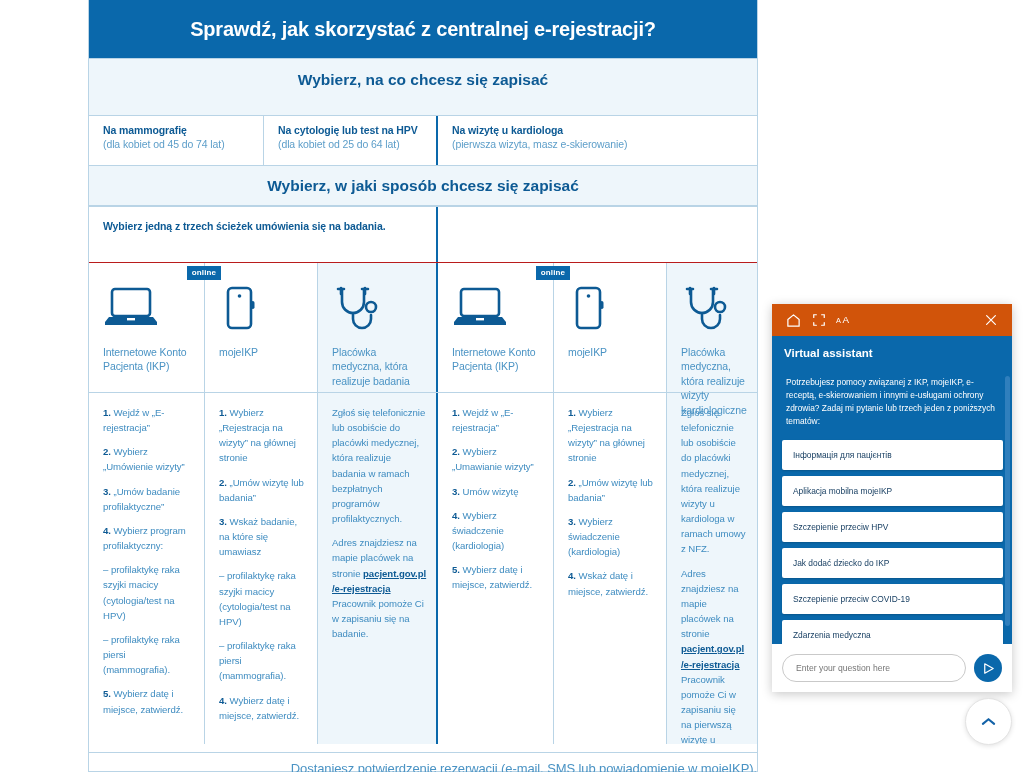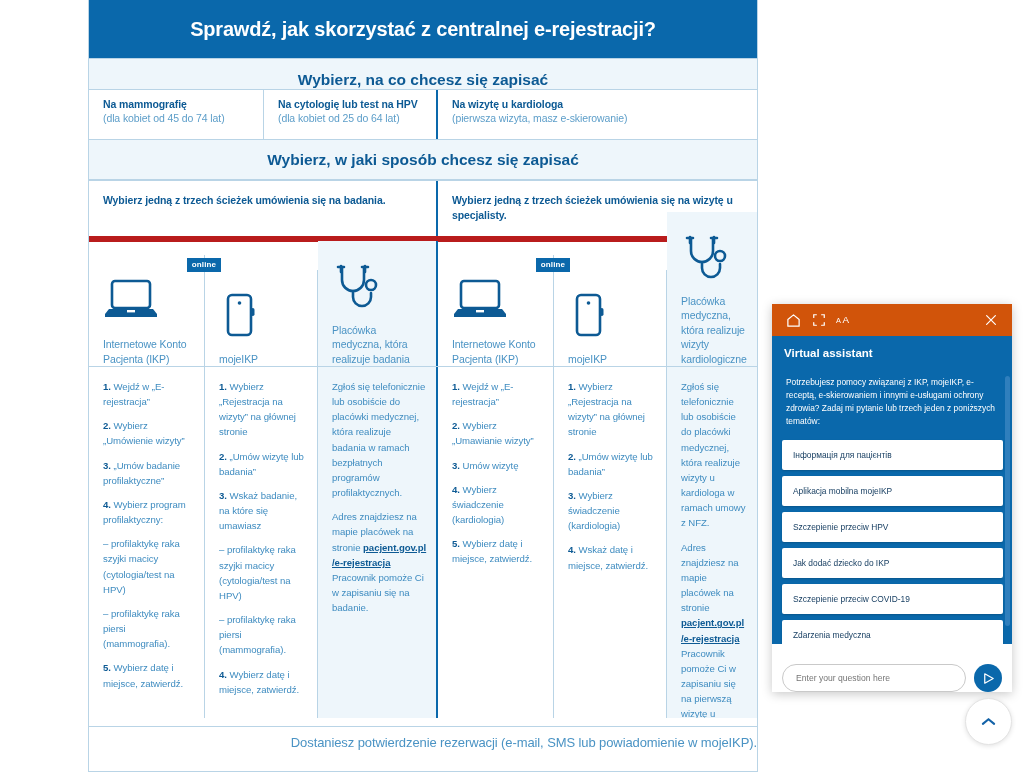--- a/index.html
+++ b/index.html
@@ -31,21 +31,21 @@
     line-height: 58px;
     white-space: nowrap;
   }
 
   .ig-band {
     background: #eef6fb;
     color: #0d5a94;
     text-align: center;
     font-size: 15.5px;
     font-weight: bold;
-    height: 32px;
+    height: 58px;
     line-height: 42px;
     border-bottom: 1px solid #b9d4e6;
     border-top: 1px solid #b9d4e6;
   }
   .ig-band.band2 { height: 41px; line-height: 40px; }
 
   .row-choices { display: flex; height: 49px; }
   .choice {
     border-right: 1px solid #b9d4e6;
     padding: 8px 10px 0 14px;
@@ -66,21 +66,21 @@
   .row-paths { display: flex; height: 56px; border-top: 1px solid #b9d4e6; }
   .path-cell {
     padding: 12px 16px 0 14px;
     font-size: 10.5px; font-weight: bold; color: #0d5a94;
     line-height: 1.45; letter-spacing: -0.1px;
   }
   .path-left { width: 349px; border-right: 2px solid #0a68ab; }
   .path-right { flex: 1; }
 
   
-  .row-icons { display: flex; height: 130px; border-top: 6px solid #b91c1c; align-items: flex-end; }
+  .row-icons { display: flex; height: 130px; border-top: 1px solid #b91c1c; }
   .icol {
     position: relative;
     border-right: 1px solid #b9d4e6;
     padding: 22px 10px 0 14px;
   }
   .icol.w1 { width: 116px; }
   .icol.w2 { width: 113px; }
   .icol.w3 { width: 120px; background: #eef6fb; border-right: 2px solid #0a68ab; }
   .icol.w4 { width: 116px; }
   .icol.w5 { width: 113px; }
@@ -199,21 +199,21 @@
     right: 2px; top: 40px;
     width: 5px; height: 250px;
     background: #2f7fbd;
     border-radius: 3px;
     cursor: pointer;
   }
 
   .chat-foot {
     flex: 0 0 48px;
     background: #ffffff;
-    display: flex; align-items: flex-end;
+    display: flex; align-items: center;
     padding: 0 10px;
     gap: 8px;
   }
   .chat-input {
     flex: 1;
     height: 28px;
     border: 1px solid #c9c9c9;
     border-radius: 15px;
     padding: 0 13px;
     font-size: 8.6px;
@@ -264,21 +264,20 @@
     <div class="choice ch-3">
       <div class="c-main">Na wizytę u kardiologa</div>
       <div class="c-sub">(pierwsza wizyta, masz e-skierowanie)</div>
     </div>
   </div>
 
   <div class="ig-band band2">Wybierz, w jaki sposób chcesz się zapisać</div>
 
   <div class="row-paths">
     <div class="path-cell path-left">Wybierz jedną z trzech ścieżek umówienia się na badania.</div>
-    <div class="path-cell path-right">Wybierz jedną z trzech ścieżek umówienia się na wizytę u specjalisty.</div>
   </div>
 
   <div class="row-icons">
 
     <div class="icol w1">
       <div class="badge-online">online</div>
       <div class="icon-box">
         <svg width="56" height="46" viewBox="0 0 56 46">
             <rect x="9" y="4" width="38" height="27" rx="3" fill="none" stroke="#0d5a94" stroke-width="2.6"></rect>
             <path d="M2 37 h52 l-4 -5 h-44 z" fill="#0d5a94"></path>

